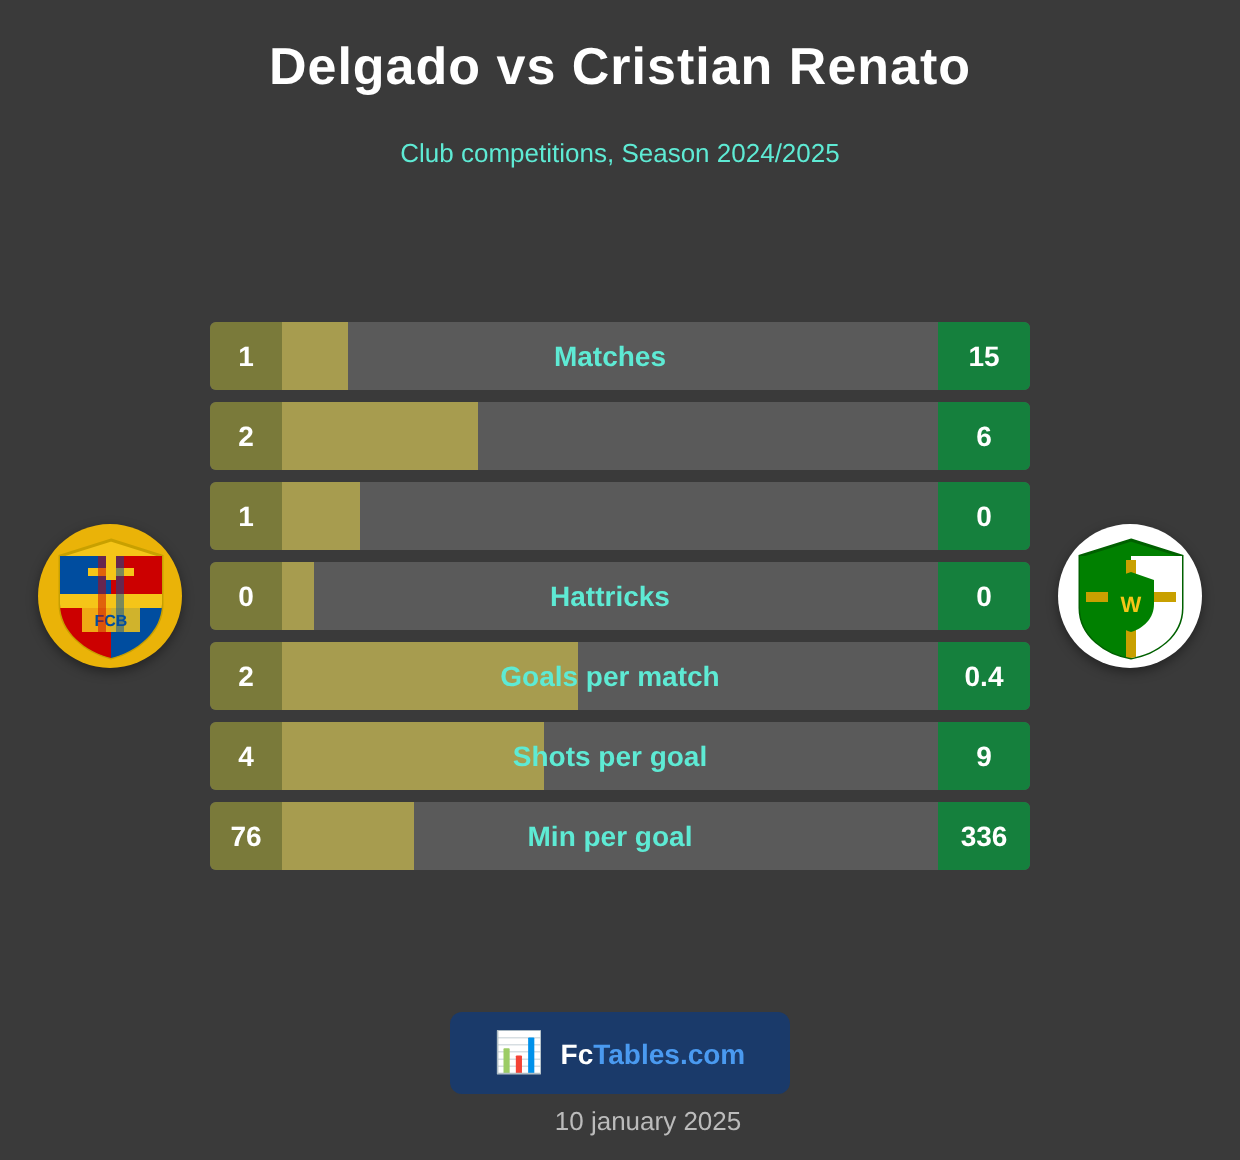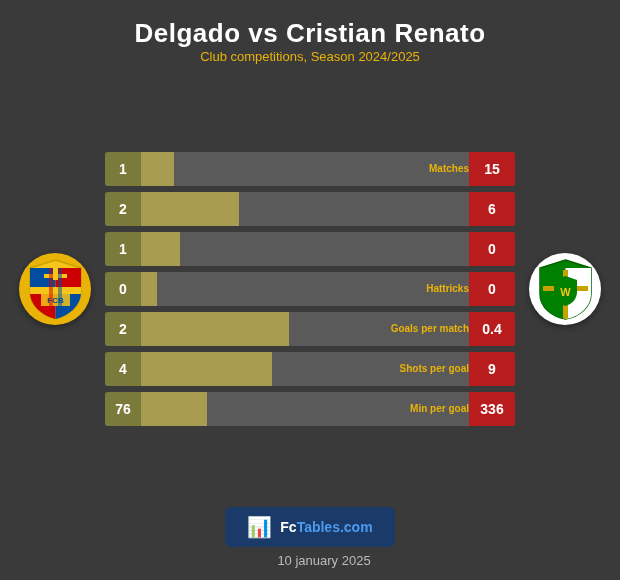--- a/index.html
+++ b/index.html
@@ -22,22 +22,22 @@
 
     .title {
       font-size: 26px;
       font-weight: bold;
       color: #fff;
       letter-spacing: 0.5px;
     }
 
     .subtitle {
       font-size: 13px;
-      color: #eab308;
-      margin-top: 0;
+      color: #5eead4;
+      margin-top: 20px;
     }
 
     .main-section {
       display: flex;
       align-items: center;
       width: 100%;
       padding: 0 10px;
       margin-top: 8px;
       flex: 1;
     }
@@ -96,30 +96,30 @@
       left: 0;
       top: 0;
       height: 100%;
       background: #c8b84a;
       opacity: 0.7;
     }
 
     .stat-label {
       position: relative;
       z-index: 2;
-      font-size: 10px;
-      font-weight: bold;
-      color: #eab308;
-      text-align: right;
+      font-size: 14px;
+      font-weight: bold;
+      color: #5eead4;
+      text-align: center;
       width: 100%;
     }
 
     .right-val {
       width: 46px;
-      background: #b91c1c;
+      background: #15803d;
       height: 100%;
       display: flex;
       align-items: center;
       justify-content: center;
       font-size: 14px;
       font-weight: bold;
       color: #fff;
       flex-shrink: 0;
       z-index: 2;
     }

